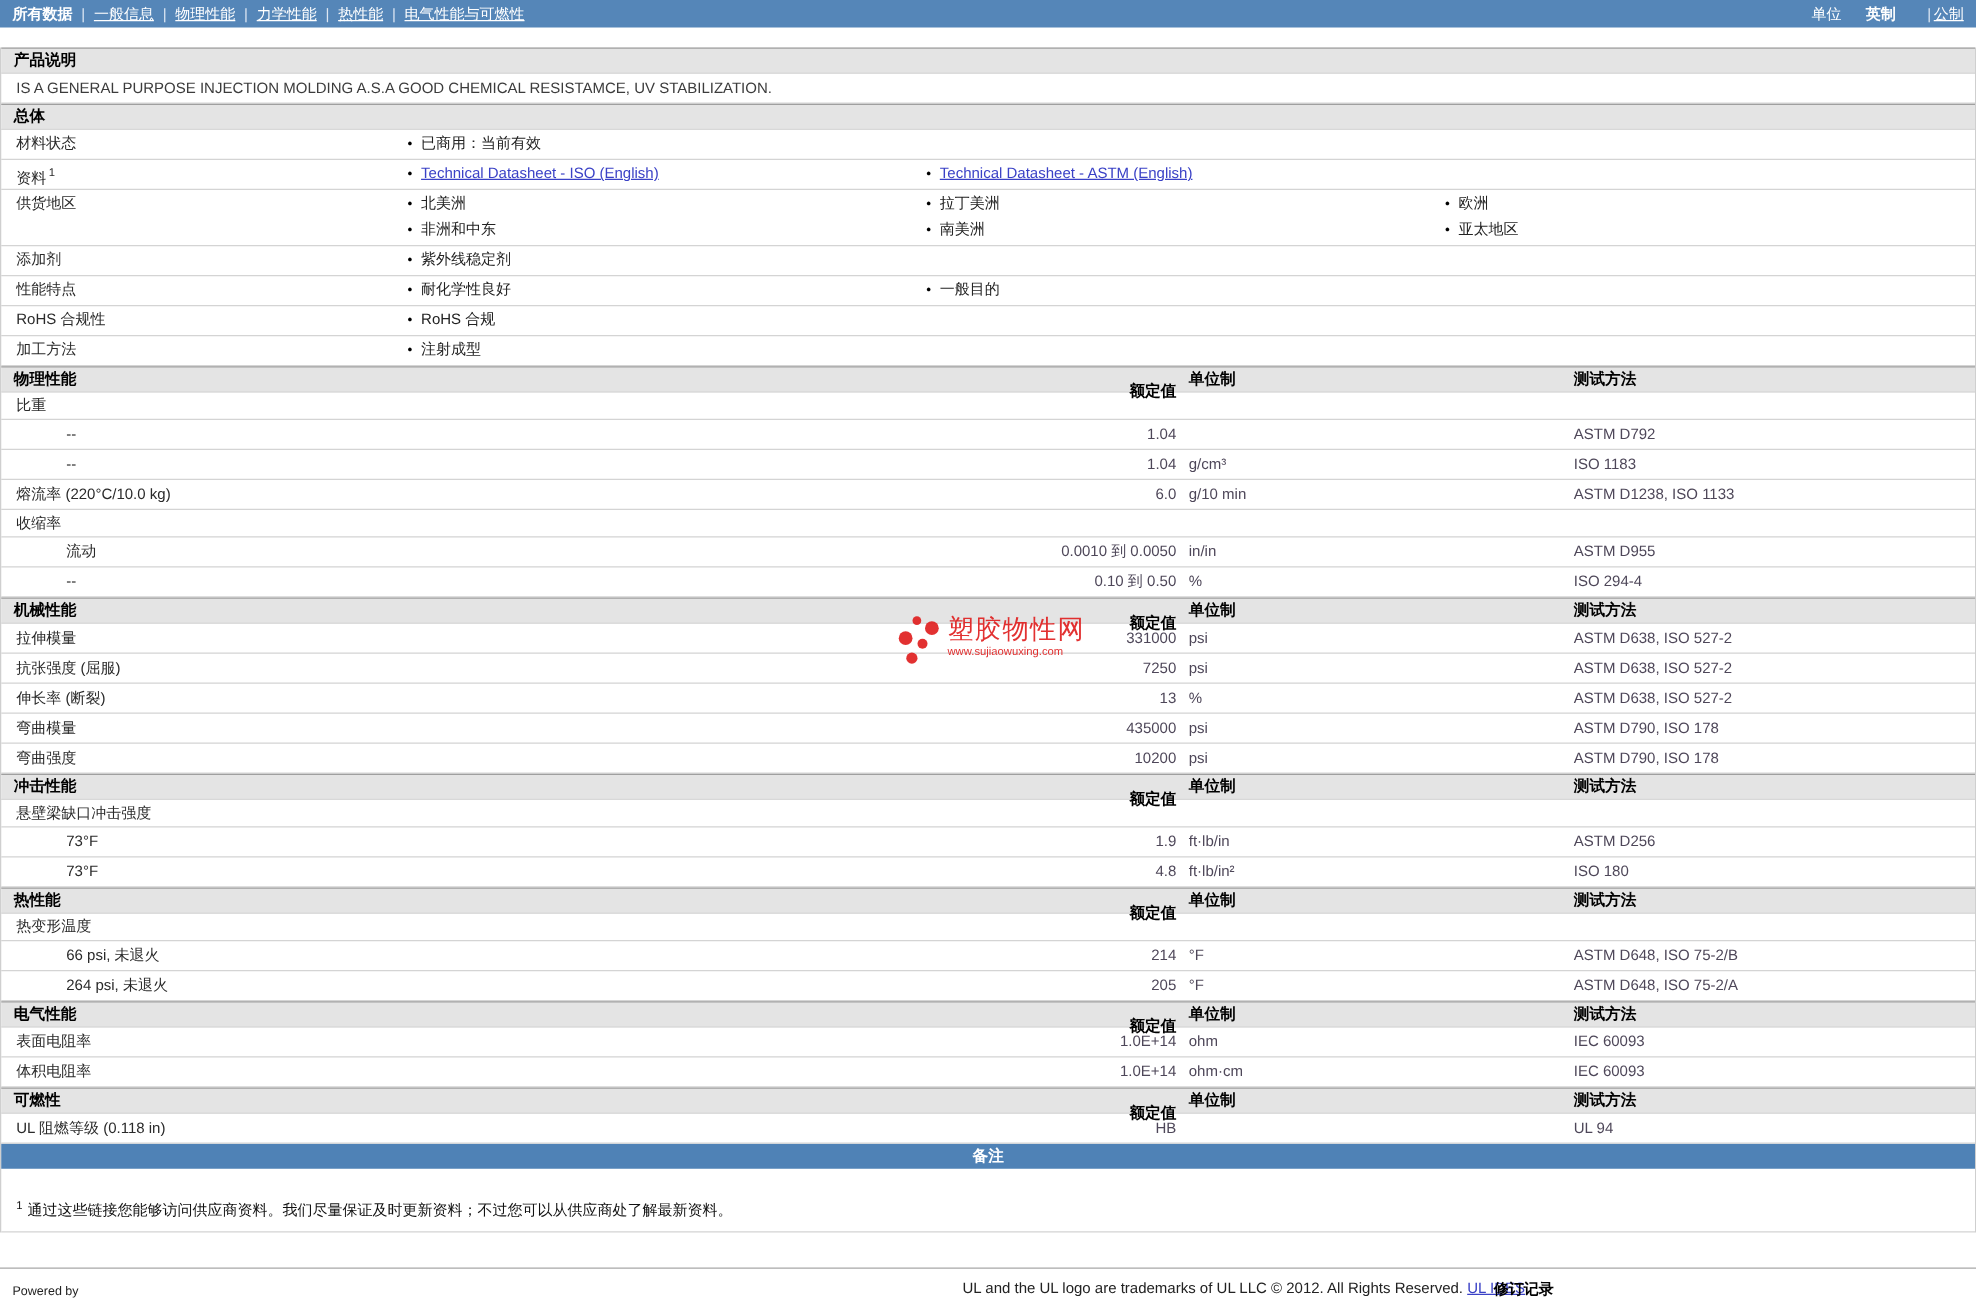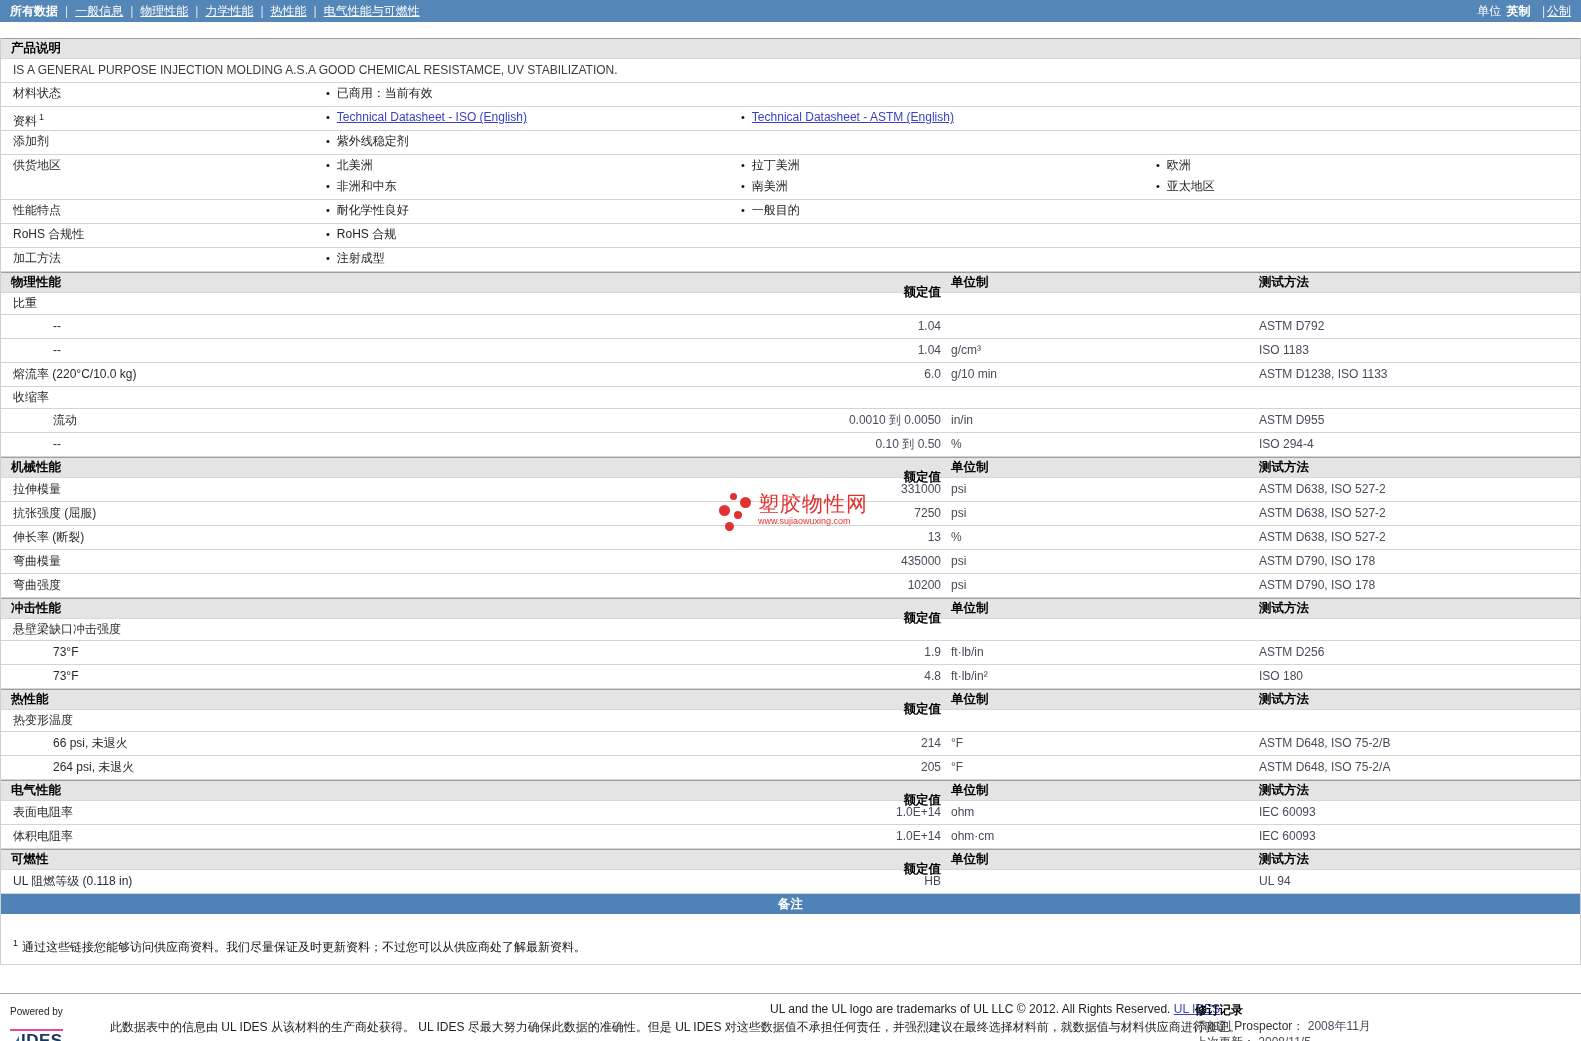--- a/index.html
+++ b/index.html
@@ -15,21 +15,21 @@
   .nav{
     background:var(--nav-bg,#5586b8);
     height:22px;line-height:22px;
     color:#fff;
     display:flex;justify-content:space-between;
     padding:0 10px;
   }
   .nav a{color:#fff;text-decoration:underline;cursor:pointer;}
   .nav .nav-current{font-weight:bold;}
   .nav .sep{margin:0 7px;color:#dce6f2;}
-  .nav-right b{margin:0 2px;}
+  .nav-right b{margin:0 16px;}
   .nav-right .sep{margin:0 2px 0 6px;}
 
   .gap{height:16px;}
 
   .content{border-left:1px solid #cfcfcf;border-right:1px solid #cfcfcf;box-sizing:border-box;}
 
   
   .section-bar{
     background:#e4e4e4;
     border-top:1px solid #9f9f9f;
@@ -138,55 +138,58 @@
 
   <div class="gap"></div>
 
   <div class="content">
 
     <div class="section-bar">
       <span>产品说明</span>
     </div>
     <div class="desc-row">IS A GENERAL PURPOSE INJECTION MOLDING A.S.A GOOD CHEMICAL RESISTAMCE, UV STABILIZATION.</div>
 
+    <div class="section-bar">
+      <span>总体</span>
+    </div>
     <div id="general-rows">
         <div class="g-row" style="height: 23px;">
           <span class="g-label">材料状态</span>
           <div class="g-col" style="left: 325px;">
             <div class="g-line"><span class="bullet">•</span><span>已商用：当前有效</span></div>
           </div>
         </div>
         <div class="g-row" style="height: 23px;">
           <span class="g-label">资料<sup>1</sup></span>
           <div class="g-col" style="left: 325px;">
             <div class="g-line"><span class="bullet">•</span><a class="doc-link">Technical Datasheet - ISO (English)</a></div>
           </div>
           <div class="g-col" style="left: 740px;">
             <div class="g-line"><span class="bullet">•</span><a class="doc-link">Technical Datasheet - ASTM (English)</a></div>
-          </div>
-        </div>
-        <div class="g-row" style="height: 23px;">
-          <span class="g-label">添加剂</span>
-          <div class="g-col" style="left: 325px;">
-            <div class="g-line"><span class="bullet">•</span><span>紫外线稳定剂</span></div>
           </div>
         </div>
         <div class="g-row" style="height: 44px;">
           <span class="g-label">供货地区</span>
           <div class="g-col" style="left: 325px;">
             <div class="g-line"><span class="bullet">•</span><span>北美洲</span></div>
             <div class="g-line"><span class="bullet">•</span><span>非洲和中东</span></div>
           </div>
           <div class="g-col" style="left: 740px;">
             <div class="g-line"><span class="bullet">•</span><span>拉丁美洲</span></div>
             <div class="g-line"><span class="bullet">•</span><span>南美洲</span></div>
           </div>
           <div class="g-col" style="left: 1155px;">
             <div class="g-line"><span class="bullet">•</span><span>欧洲</span></div>
             <div class="g-line"><span class="bullet">•</span><span>亚太地区</span></div>
+          </div>
+        </div>
+        <div class="g-row" style="height: 23px;">
+          <span class="g-label">添加剂</span>
+          <div class="g-col" style="left: 325px;">
+            <div class="g-line"><span class="bullet">•</span><span>紫外线稳定剂</span></div>
           </div>
         </div>
         <div class="g-row" style="height: 23px;">
           <span class="g-label">性能特点</span>
           <div class="g-col" style="left: 325px;">
             <div class="g-line"><span class="bullet">•</span><span>耐化学性良好</span></div>
           </div>
           <div class="g-col" style="left: 740px;">
             <div class="g-line"><span class="bullet">•</span><span>一般目的</span></div>
           </div>

